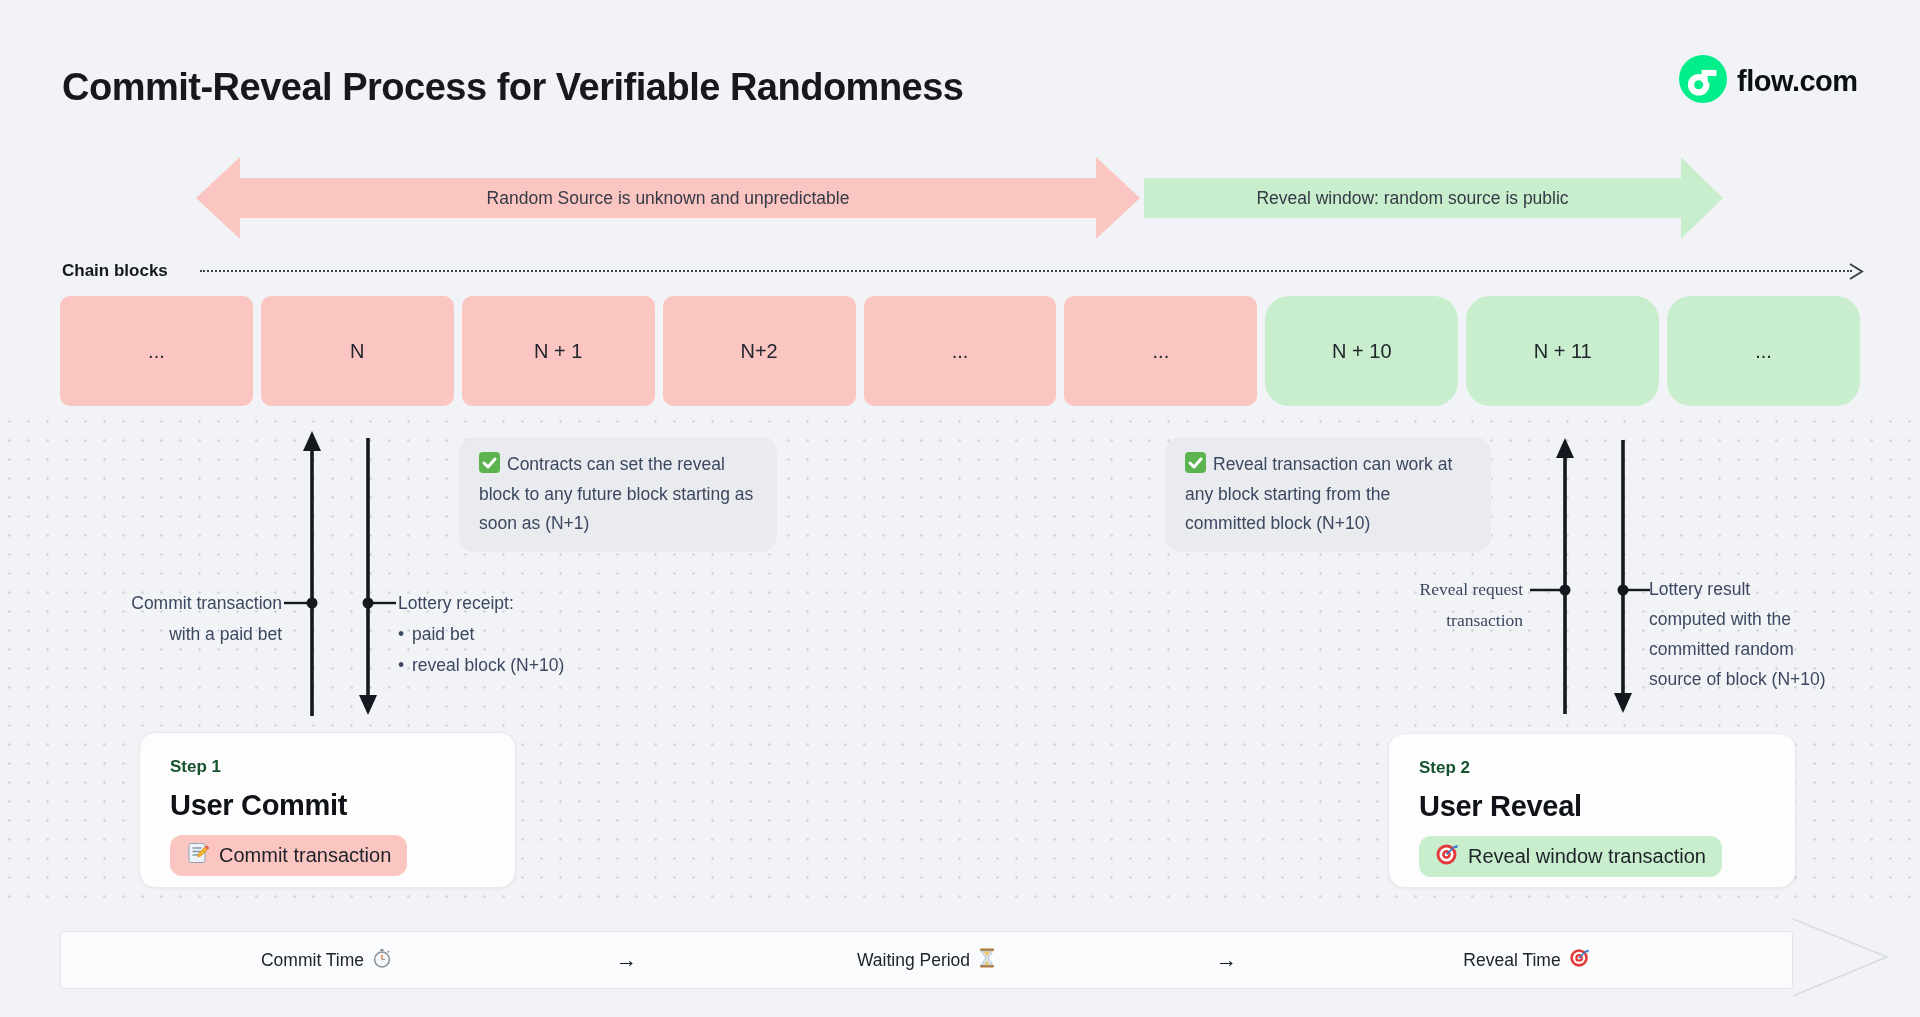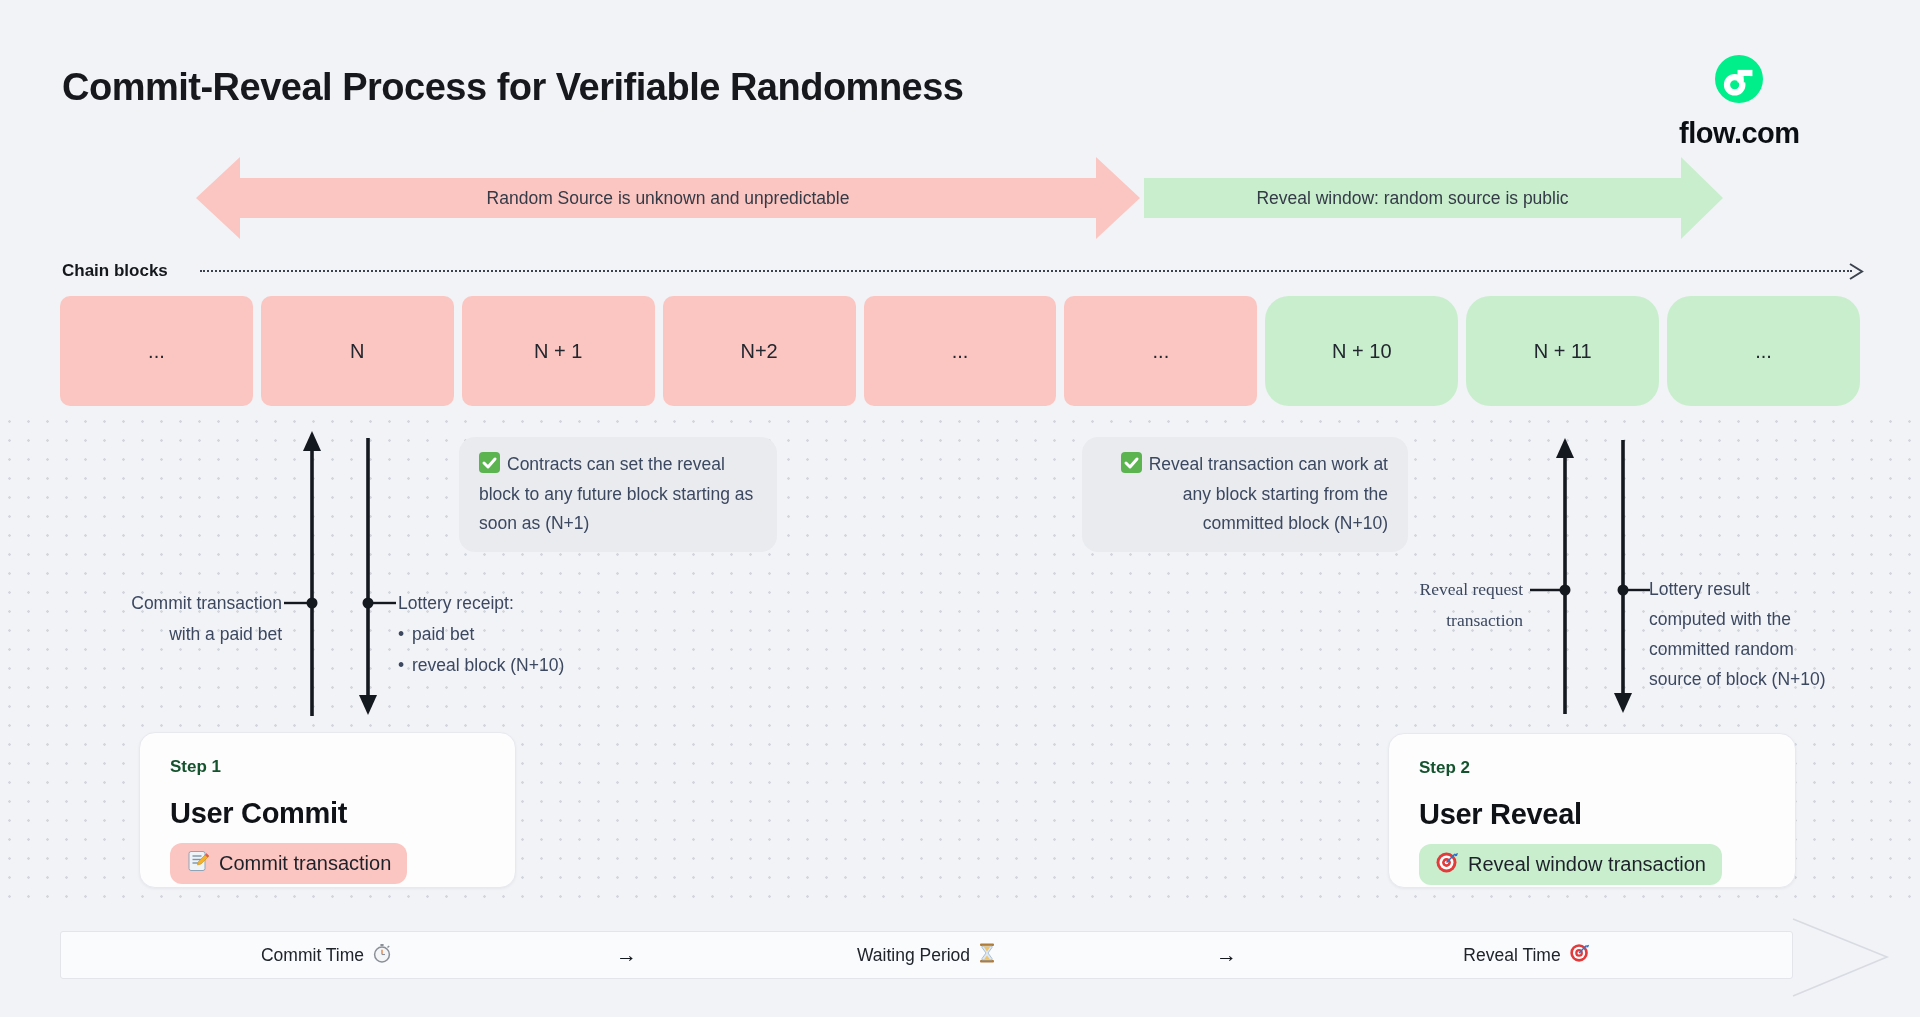--- a/index.html
+++ b/index.html
@@ -12,21 +12,21 @@
     overflow: hidden;
   }
   .abs { position: absolute; }
 
   
   .page-title {
     left: 62px; top: 66px;
     font-size: 38px; font-weight: 600; letter-spacing: -0.5px;
     color: #16181d;
   }
-  .brand { left: 1679px; top: 55px; display: flex; align-items: center; gap: 10px; cursor: pointer; flex-direction: column; }
+  .brand { left: 1679px; top: 55px; display: flex; align-items: center; gap: 10px; cursor: pointer; }
   .brand-label { font-size: 29px; font-weight: 800; color: #0b0e13; letter-spacing: -0.5px; }
 
   
   .phase-arrow {
     top: 157px; height: 82px;
     display: flex; align-items: center; justify-content: center;
     font-size: 17.5px; color: #343a46;
   }
   .phase-unknown {
     left: 196px; width: 944px;
@@ -65,21 +65,21 @@
     background-image: radial-gradient(circle, #d3d6dd 1.3px, transparent 1.45px);
     background-size: 19px 19px;
   }
 
   
   .note {
     top: 437px; background: #e9ebef; border-radius: 16px;
     padding: 13px 20px; font-size: 17.5px; line-height: 29.5px; color: #3b4860;
   }
   .note-commit { left: 459px; width: 318px; }
-  .note-reveal { left: 1082px; width: 326px; text-align: right; }
+  .note-reveal { left: 1165px; width: 326px; }
   .check-badge {
     display: inline-block; width: 21px; height: 21px; border-radius: 4px;
     background: #5bb450; vertical-align: -3px; margin-right: 7px;
   }
   .check-badge svg { display: block; }
 
   
   .anno { font-size: 17.5px; line-height: 31px; color: #3b4860; }
   .anno-commit { right: 1638px; top: 588px; text-align: right; }
   .anno-receipt { left: 398px; top: 588px; }
@@ -90,32 +90,32 @@
 
   
   .step-card {
     background: #fdfdfe; border: 1px solid #e8e9ee; border-radius: 16px;
     box-shadow: 0 1px 3px rgba(20,24,33,0.05);
     padding: 24px 30px;
   }
   .step-card-1 { left: 139px; top: 732px; width: 377px; height: 156px; }
   .step-card-2 { left: 1388px; top: 733px; width: 408px; height: 155px; }
   .step-eyebrow { font-size: 17px; font-weight: 700; color: #14532d; }
-  .step-title { font-size: 29px; font-weight: 800; color: #0f1216; margin-top: 20px; letter-spacing: -0.3px; }
+  .step-title { font-size: 29px; font-weight: 800; color: #0f1216; margin-top: 12px; letter-spacing: -0.3px; }
   .step-badge {
     display: inline-flex; align-items: center; gap: 9px;
     margin-top: 13px; padding: 6px 16px; border-radius: 12px;
     font-size: 20px; font-weight: 500; color: #1d2129;
   }
   .badge-pink { background: #fbc6c1; }
   .badge-green { background: #c9eecd; }
 
   
   .timeline-bar {
-    left: 60px; top: 931px; width: 1733px; height: 48px;
+    left: 60px; top: 931px; width: 1733px; height: 58px;
     background: #fafbfd; border: 1px solid #e3e5ea; border-radius: 3px;
     display: flex; align-items: center; justify-content: center;
   }
   .timeline-cell {
     width: 300px; display: flex; align-items: center; justify-content: center; gap: 8px;
     font-size: 17.5px; color: #20242b;
   }
   .timeline-cell.arrow { font-size: 21px; color: #14181f; }
 
   svg.overlay { left: 0; top: 0; pointer-events: none; }

